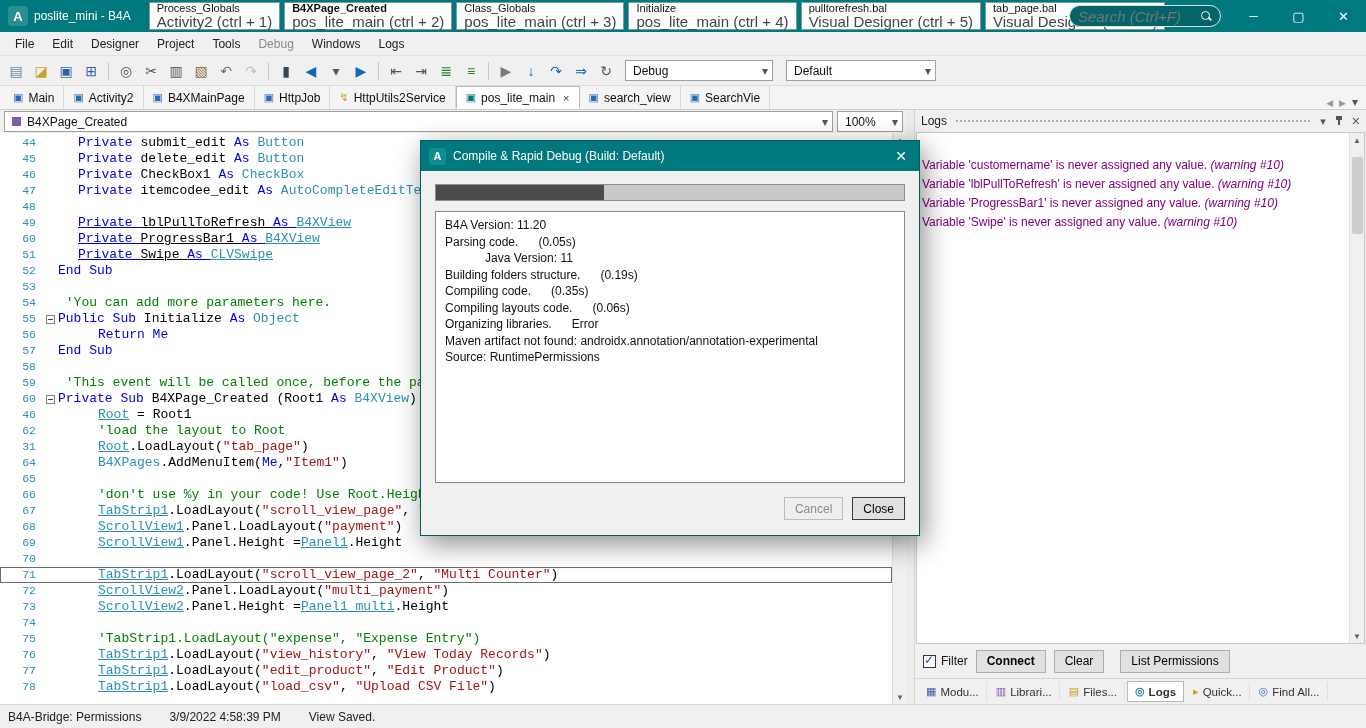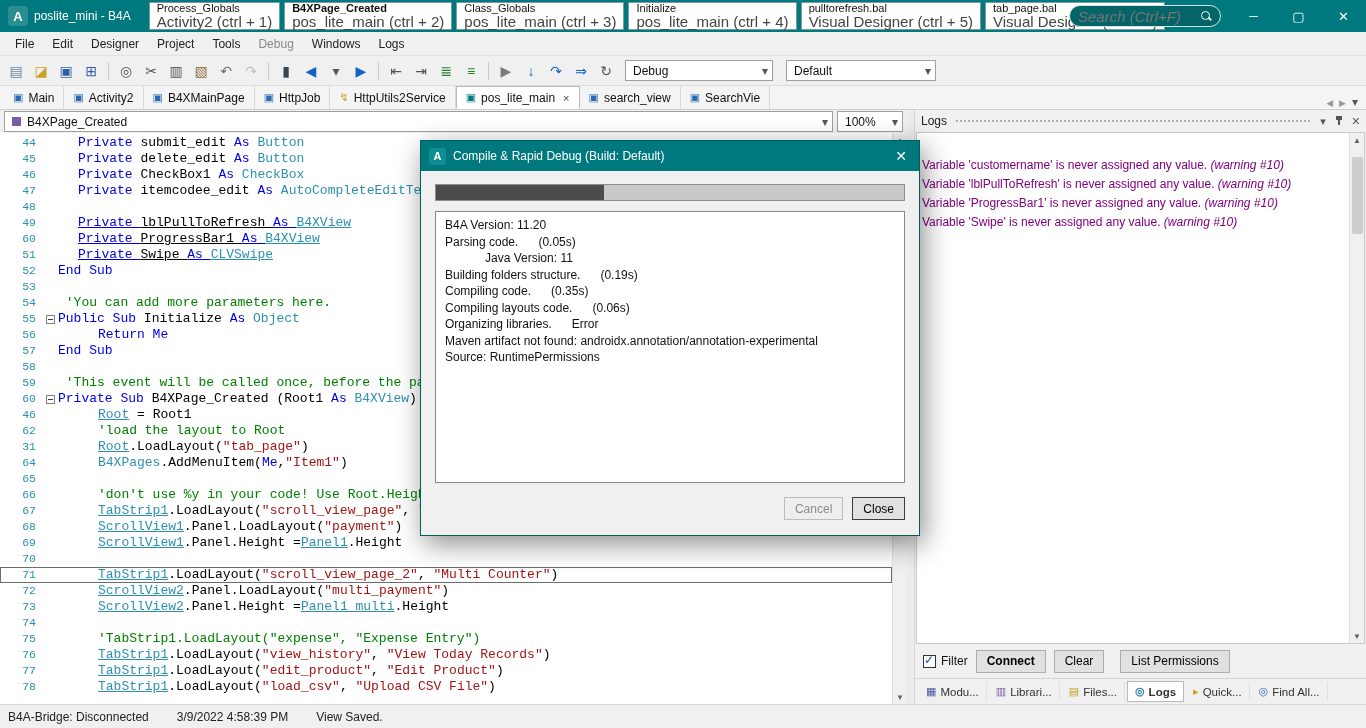--- a/index.html
+++ b/index.html
@@ -384,21 +384,21 @@
         </div>
         <div class="ptab">
           <span class="pticon" style="color: rgb(47, 95, 168);">◎</span>
           <span>Find All...</span>
         </div>
       </div>
   </div>
 </div>
 
 <div class="statusbar">
-  <span class="sb-bridge">B4A-Bridge: Disconnected</span>
+  <span class="sb-bridge">B4A-Bridge: Permissions</span>
   <span class="sb-time">3/9/2022 4:58:39 PM</span>
   <span class="sb-file">View Saved.</span>
 </div>
 
 <div class="dialog">
   <div class="dlg-title">
     <span class="dlg-logo">A</span>
     <span class="dlg-title-text">Compile &amp; Rapid Debug (Build: Default)</span>
     <span class="dlg-close"></span>
   </div>

